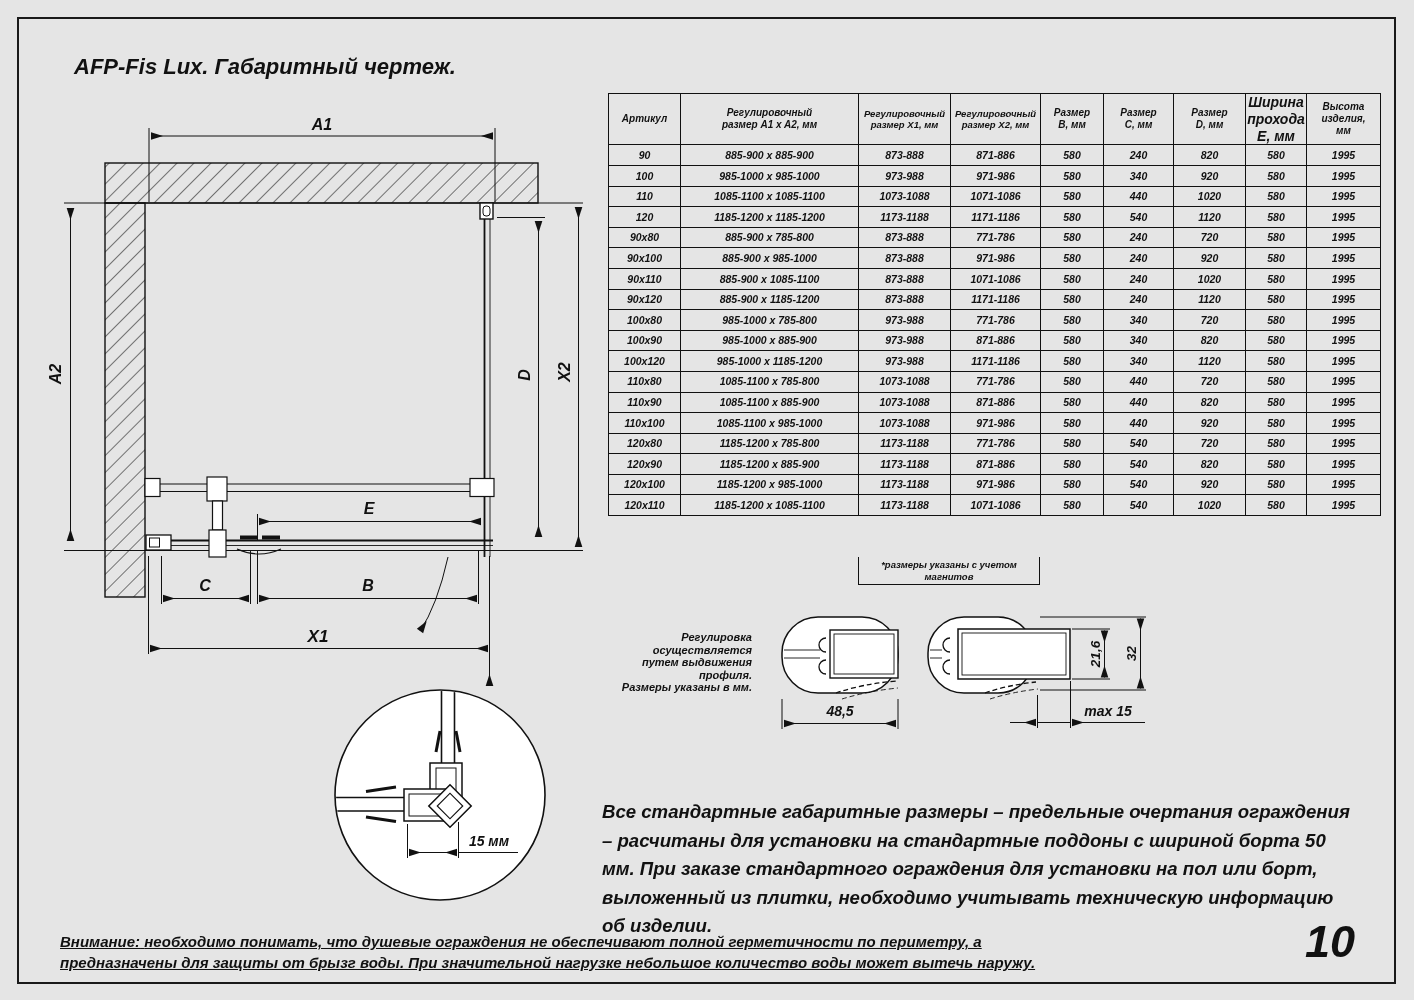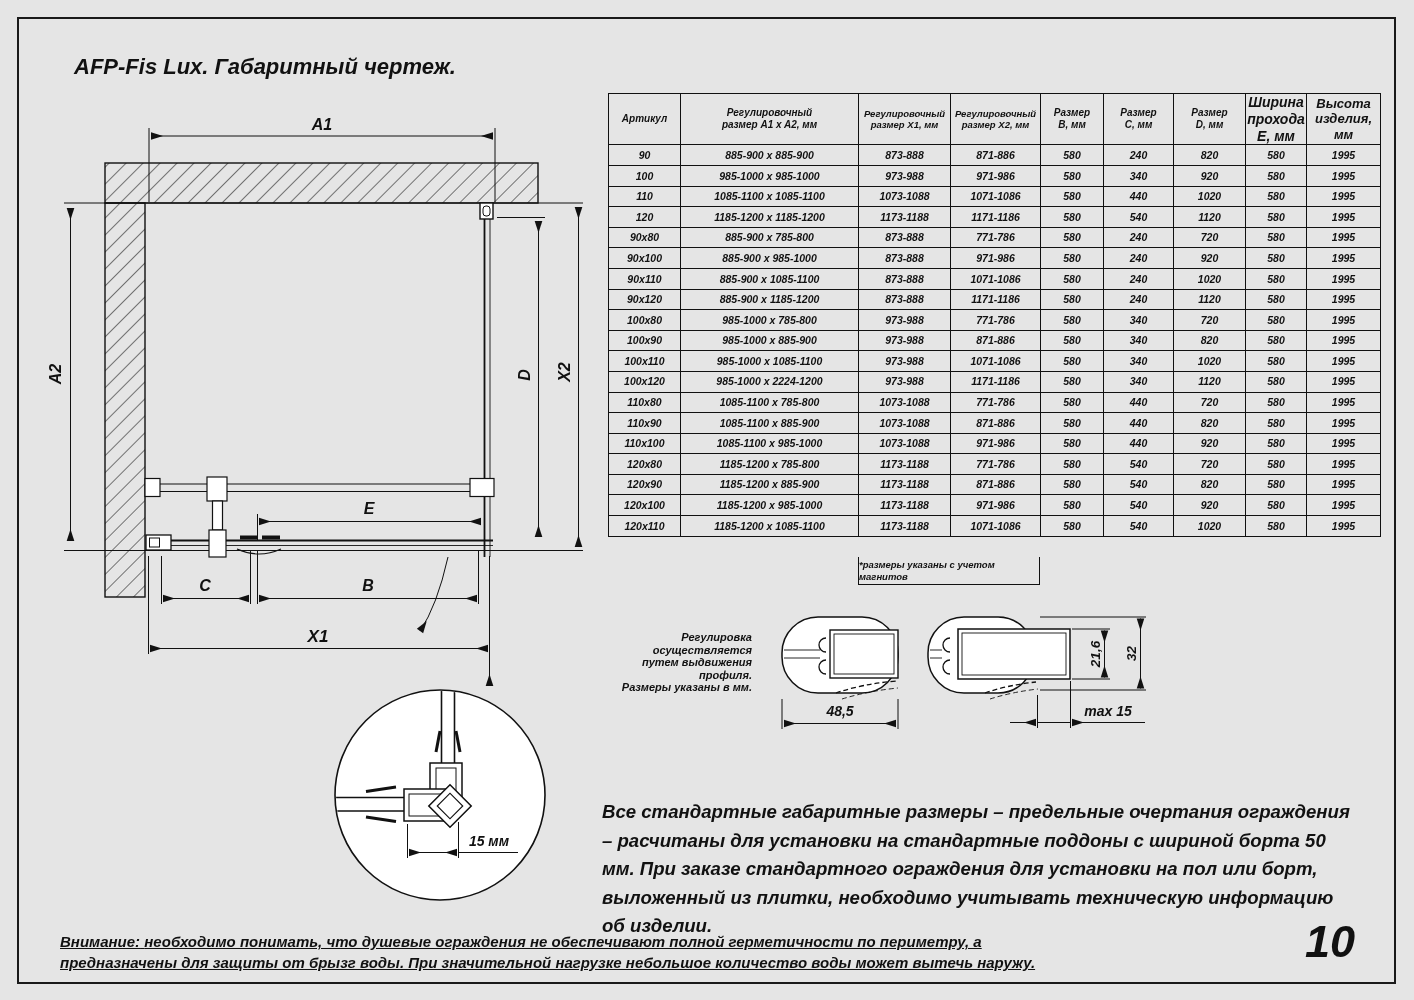--- a/index.html
+++ b/index.html
@@ -8,21 +8,21 @@
   #frame{position:absolute;left:17px;top:17px;width:1375px;height:963px;border:2px solid #1a1a1a;}
   .title{position:absolute;left:74px;top:54px;font:italic 700 22px "Liberation Sans",sans-serif;}
   svg{position:absolute;}
   .dl{font:italic 700 16px "Liberation Sans",sans-serif;fill:#111;text-anchor:middle;}
   
   .spec-table{position:absolute;left:608px;top:93px;width:772px;border-collapse:collapse;table-layout:fixed;}
   .spec-table th,.spec-table td{border:1.6px solid #111;text-align:center;vertical-align:middle;padding:0;}
   .spec-table th{height:38px;font:italic 700 10px "Liberation Sans",sans-serif;white-space:pre-line;line-height:1.2;}
   .spec-table td{height:19.6px;font:italic 700 10.5px "Liberation Sans",sans-serif;line-height:1;}
   .footnote{position:absolute;left:858px;top:557px;width:182px;height:28px;border:1.6px solid #111;border-top:none;
-            box-sizing:border-box;display:flex;align-items:center;justify-content:center;text-align:left;
+            box-sizing:border-box;display:flex;align-items:center;justify-content:center;text-align:center;
             font:italic 700 9.5px "Liberation Sans",sans-serif;line-height:1.25;}
   .reg-note{position:absolute;left:598px;top:631px;width:154px;text-align:right;
             font:italic 700 11px "Liberation Sans",sans-serif;line-height:12.5px;}
   .body-text{position:absolute;left:602px;top:771px;width:748px;
              font:italic 700 18.6px "Liberation Sans",sans-serif;line-height:28.6px;margin-top:27px;}
   .warning{position:absolute;left:60px;top:931px;width:1010px;
            font:italic 700 15px "Liberation Sans",sans-serif;line-height:21px;text-decoration:underline;}
   .warning .wl{text-decoration:underline;}
   .page-num{position:absolute;left:1290px;top:916px;width:80px;text-align:center;
             font:italic 700 45px "Liberation Sans",sans-serif;}
@@ -165,21 +165,21 @@
 размер X2, мм</th>
         <th>Размер
 B, мм</th>
         <th>Размер
 C, мм</th>
         <th>Размер
 D, мм</th>
         <th style="font-size:14px">Ширина
 прохода
 E, мм</th>
-        <th style="font-size:13px">Высота
+        <th style="font-size:10px">Высота
 изделия,
 мм</th>
       </tr>
     </thead>
     <tbody>
         <tr>
           <td>90</td>
           <td>885-900 x 885-900</td>
           <td>873-888</td>
           <td>871-886</td>
@@ -282,33 +282,22 @@
           <td>985-1000 x 885-900</td>
           <td>973-988</td>
           <td>871-886</td>
           <td>580</td>
           <td>340</td>
           <td>820</td>
           <td>580</td>
           <td>1995</td>
         </tr>
         <tr>
-          <td>100x110</td>
-          <td>985-1000 x 1085-1100</td>
-          <td>973-988</td>
-          <td>1071-1086</td>
-          <td>580</td>
-          <td>340</td>
-          <td>1020</td>
-          <td>580</td>
-          <td>1995</td>
-        </tr>
-        <tr>
           <td>100x120</td>
-          <td>985-1000 x 2224-1200</td>
+          <td>985-1000 x 1185-1200</td>
           <td>973-988</td>
           <td>1171-1186</td>
           <td>580</td>
           <td>340</td>
           <td>1120</td>
           <td>580</td>
           <td>1995</td>
         </tr>
         <tr>
           <td>110x80</td>

